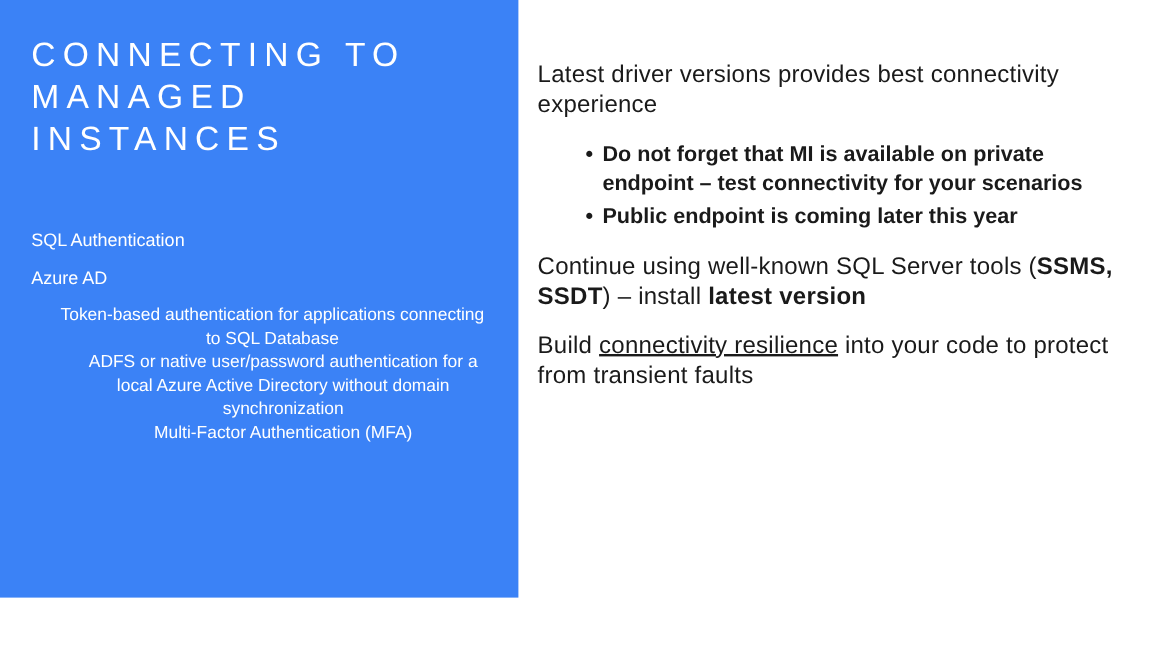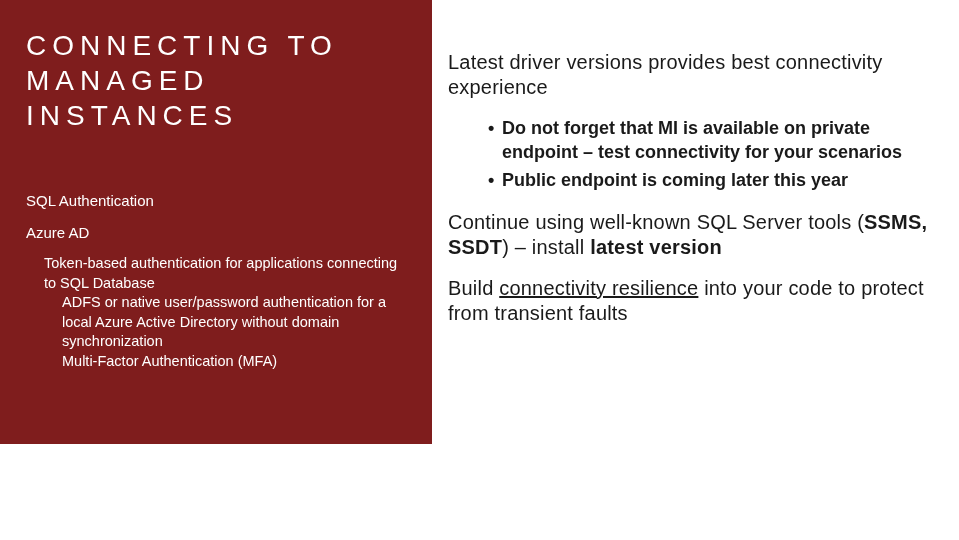--- a/index.html
+++ b/index.html
@@ -10,22 +10,22 @@
     body {
       width: 959px;
       height: 540px;
       display: flex;
       font-family: "Segoe UI", -apple-system, BlinkMacSystemFont, sans-serif;
       background: #ffffff;
       overflow: hidden;
     }
     .left-panel {
       width: 432px;
-      height: 444px;
-      background: #7f1d1d;
+      height: 498px;
+      background: #3b82f6;
       color: #ffffff;
       padding: 28px 22px 20px 26px;
     }
     .right-panel {
       flex: 1;
       height: 540px;
       padding: 50px 30px 20px 16px;
       color: #1a1a1a;
     }
     .left-title {
@@ -39,20 +39,21 @@
       font-size: 15px;
       font-weight: 400;
       line-height: 1.3;
       margin-bottom: 12px;
     }
     .left-body {
       font-size: 14.5px;
       font-weight: 400;
       line-height: 1.35;
       padding-left: 18px;
+      text-align: center;
     }
     .left-body-sub {
       padding-left: 36px;
     }
     .right-heading {
       font-size: 20px;
       font-weight: 400;
       line-height: 1.25;
       margin-bottom: 16px;
       letter-spacing: 0.2px;

